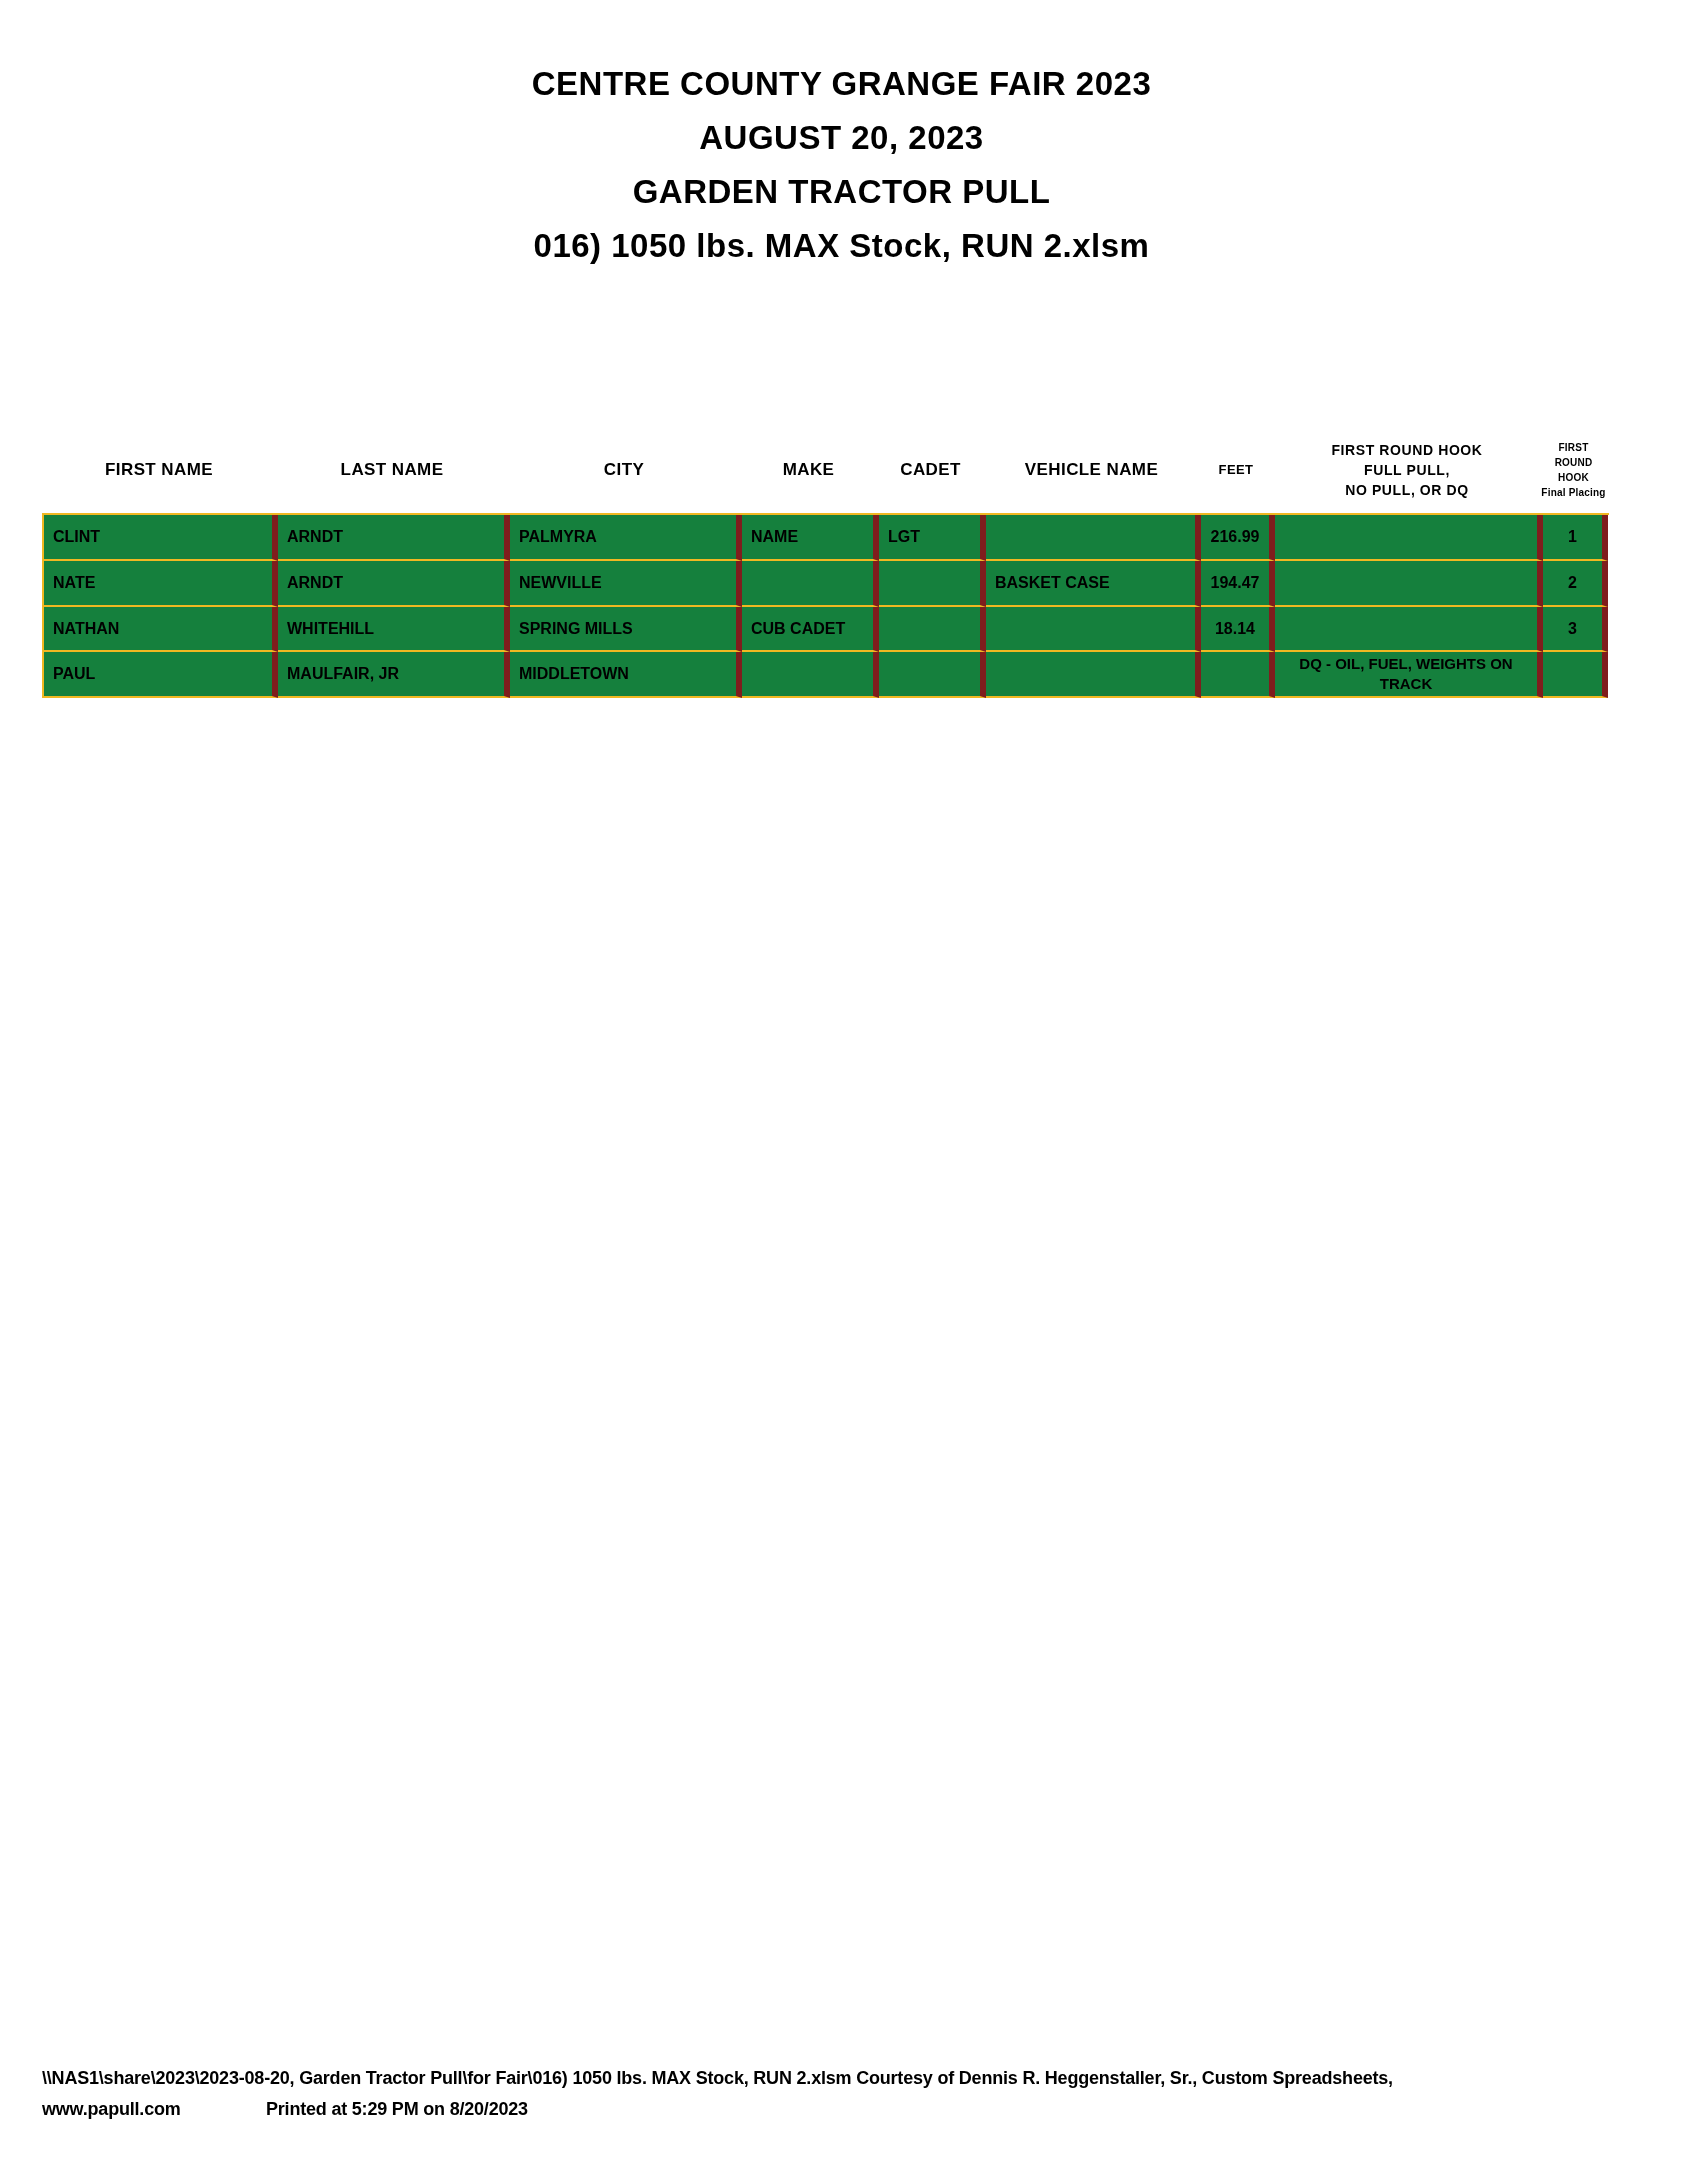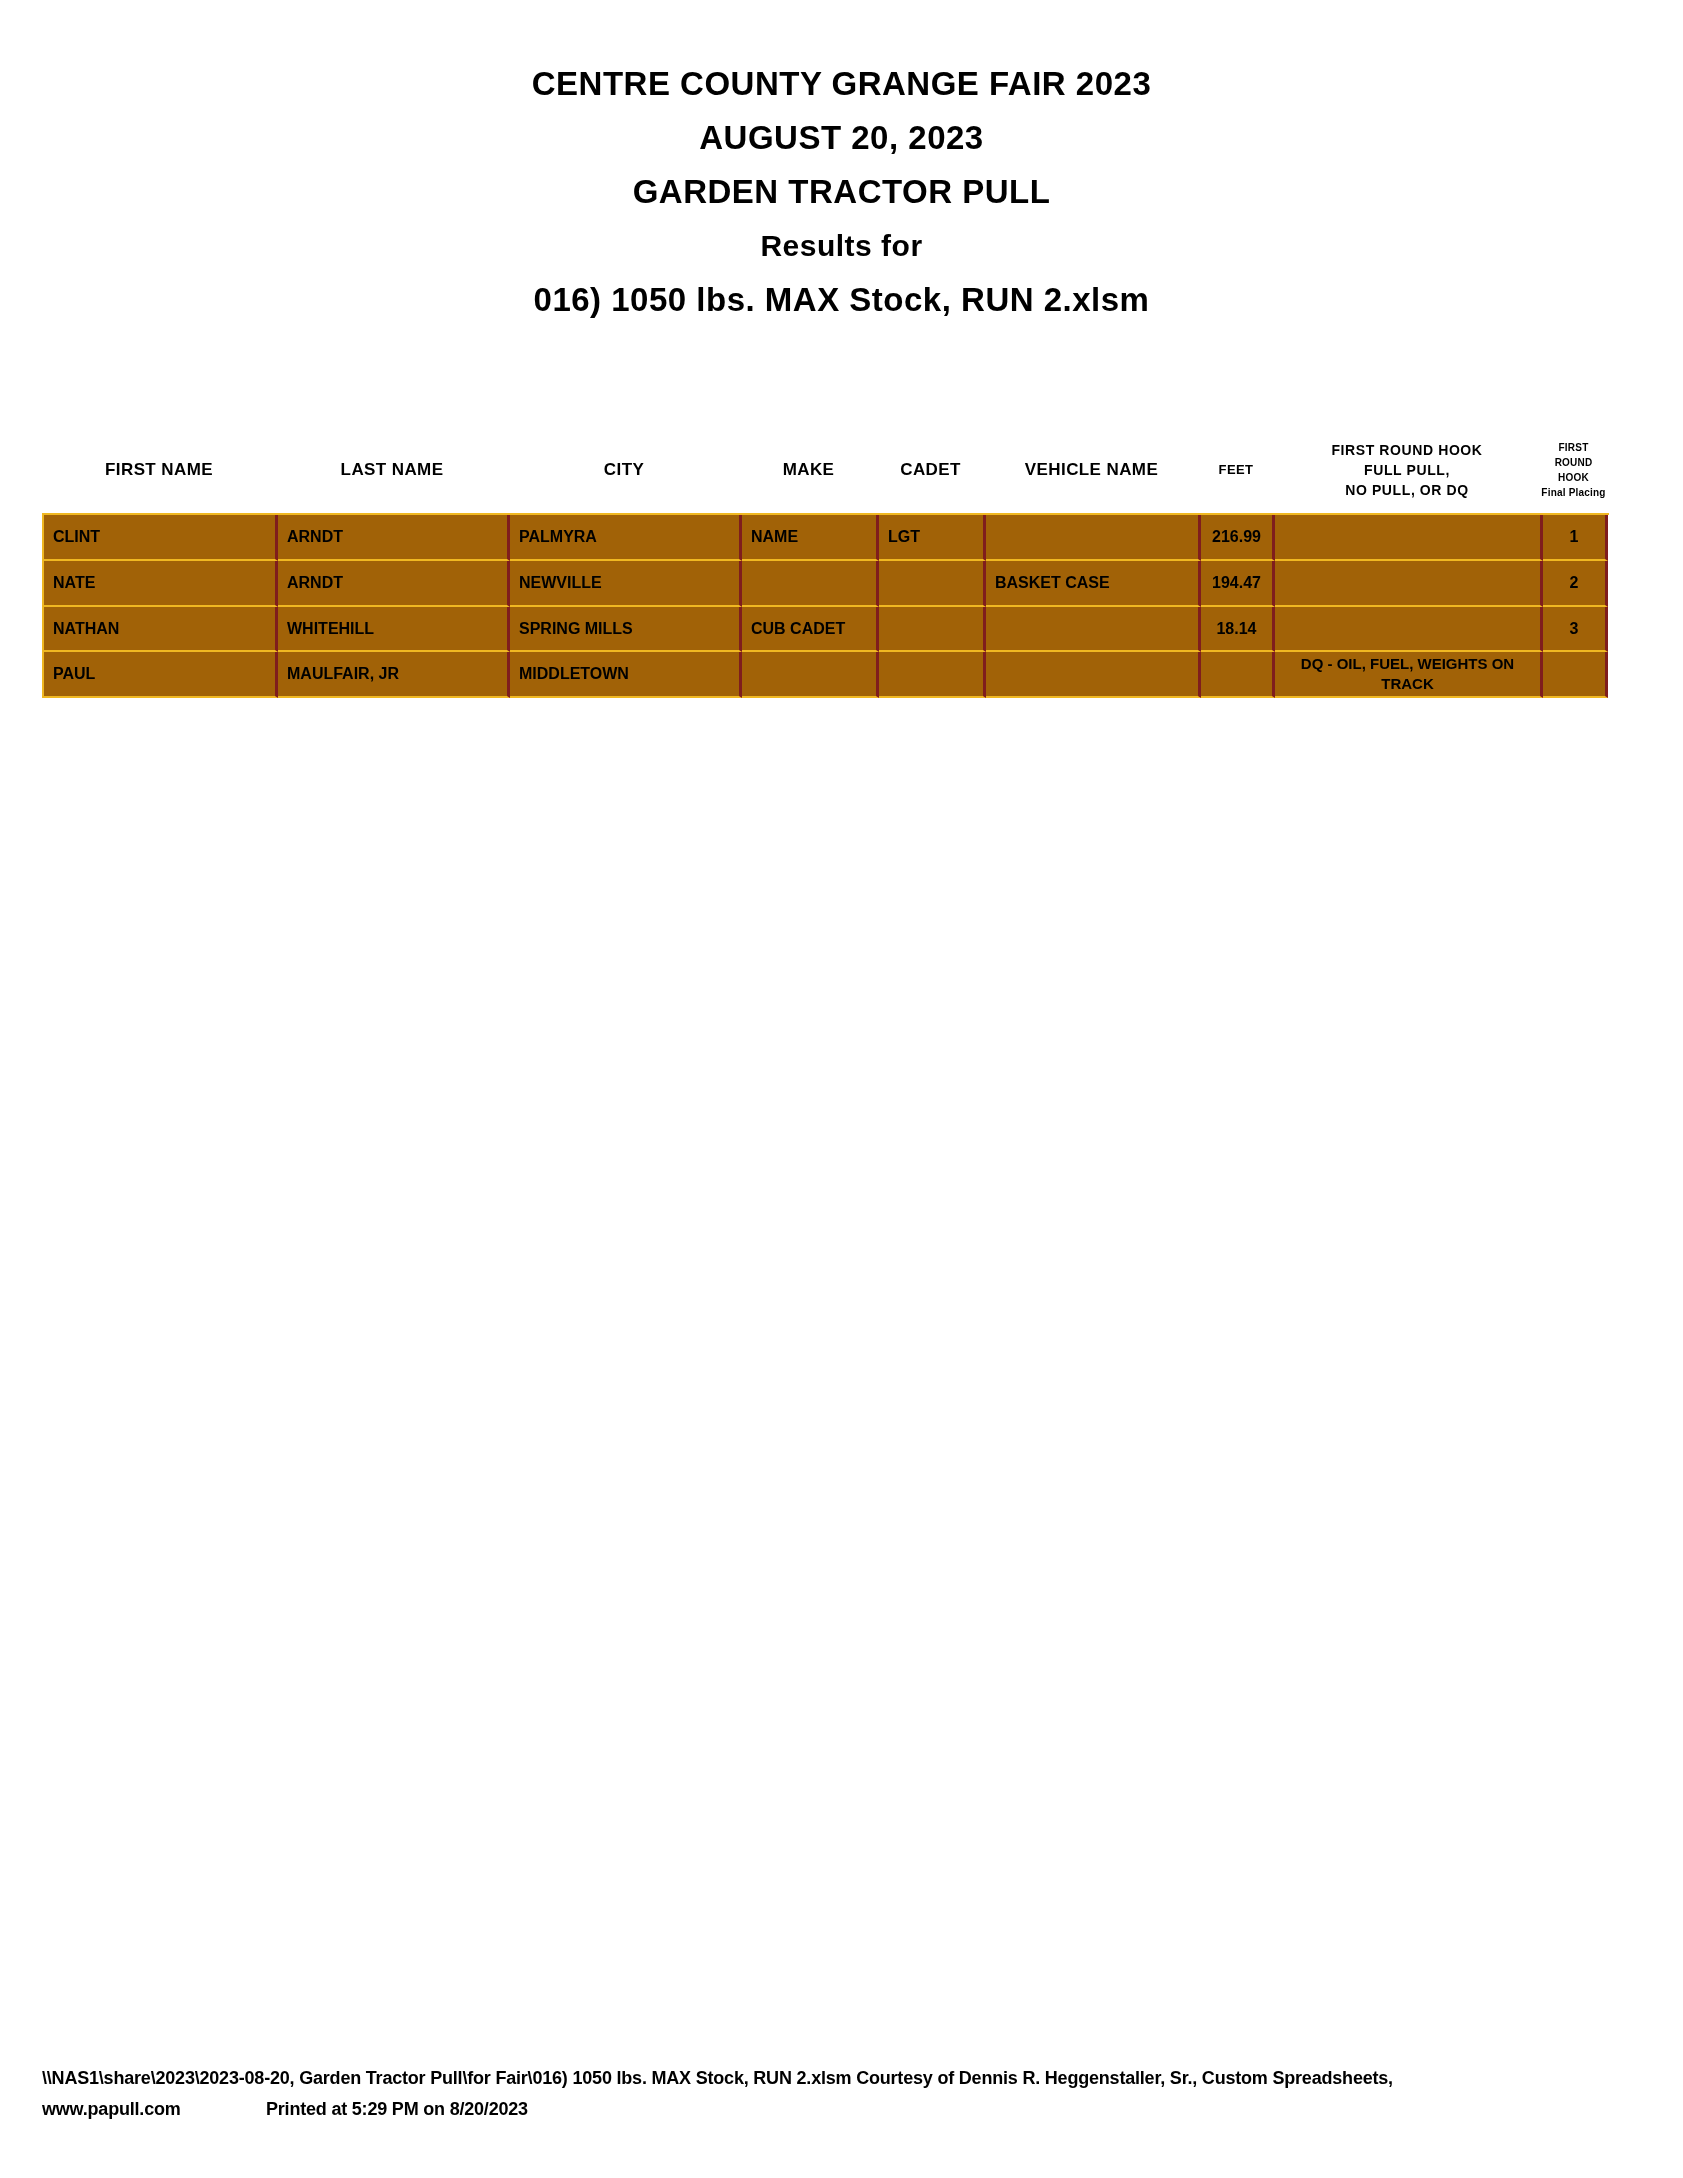--- a/index.html
+++ b/index.html
@@ -55,28 +55,28 @@
 
   .data-grid {
     display:grid;
     grid-template-columns:234px 232px 232px 137px 107px 215px 74px 268px 65px;
     grid-template-rows:46px 46px 45px 46px;
     border-top:2px solid #F0B822;
     border-left:2px solid #F0B822;
   }
   .row { display:contents; }
   .td {
-    border-right:3px solid #7f1d1d;
+    border-right:6px solid #7f1d1d;
     border-bottom:2px solid #F0B822;
     display:flex;
     align-items:center;
     padding-left:9px;
     font-size:16px;
     font-weight:bold;
-    background:#a16207;
+    background:#15803d;
     overflow:hidden;
   }
   .td.center { justify-content:center; padding-left:0; }
   .td.hook-cell {
     justify-content:center;
     padding:9px 12px;
     text-align:center;
     line-height:20px;
     font-size:15px;
   }
@@ -95,21 +95,20 @@
   .footer-line { height:31px; line-height:31px; }
   .papull { display:inline-block; min-width:224px; }
 </style>
 </head>
 <body>
 
 <div class="title-block">
   <div class="title-line">CENTRE COUNTY GRANGE FAIR 2023</div>
   <div class="title-line">AUGUST 20, 2023</div>
   <div class="title-line">GARDEN TRACTOR PULL</div>
-  <div class="title-line results">Results for</div>
   <div class="title-line">016) 1050 lbs. MAX Stock, RUN 2.xlsm</div>
 </div>
 
 <div class="results-table">
 
   <div class="header-row">
     <div class="th">FIRST NAME</div>
     <div class="th">LAST NAME</div>
     <div class="th">CITY</div>
     <div class="th">MAKE</div>

